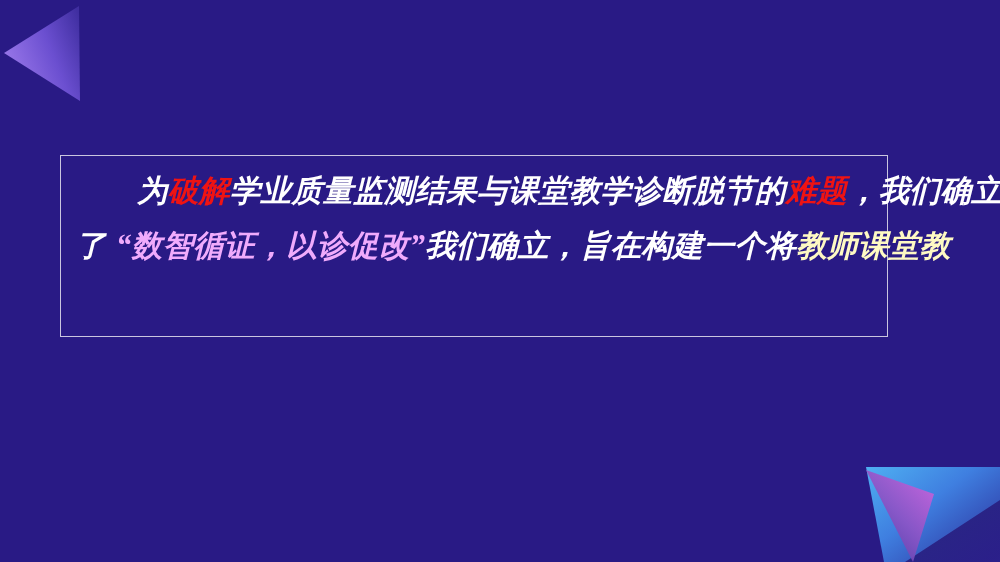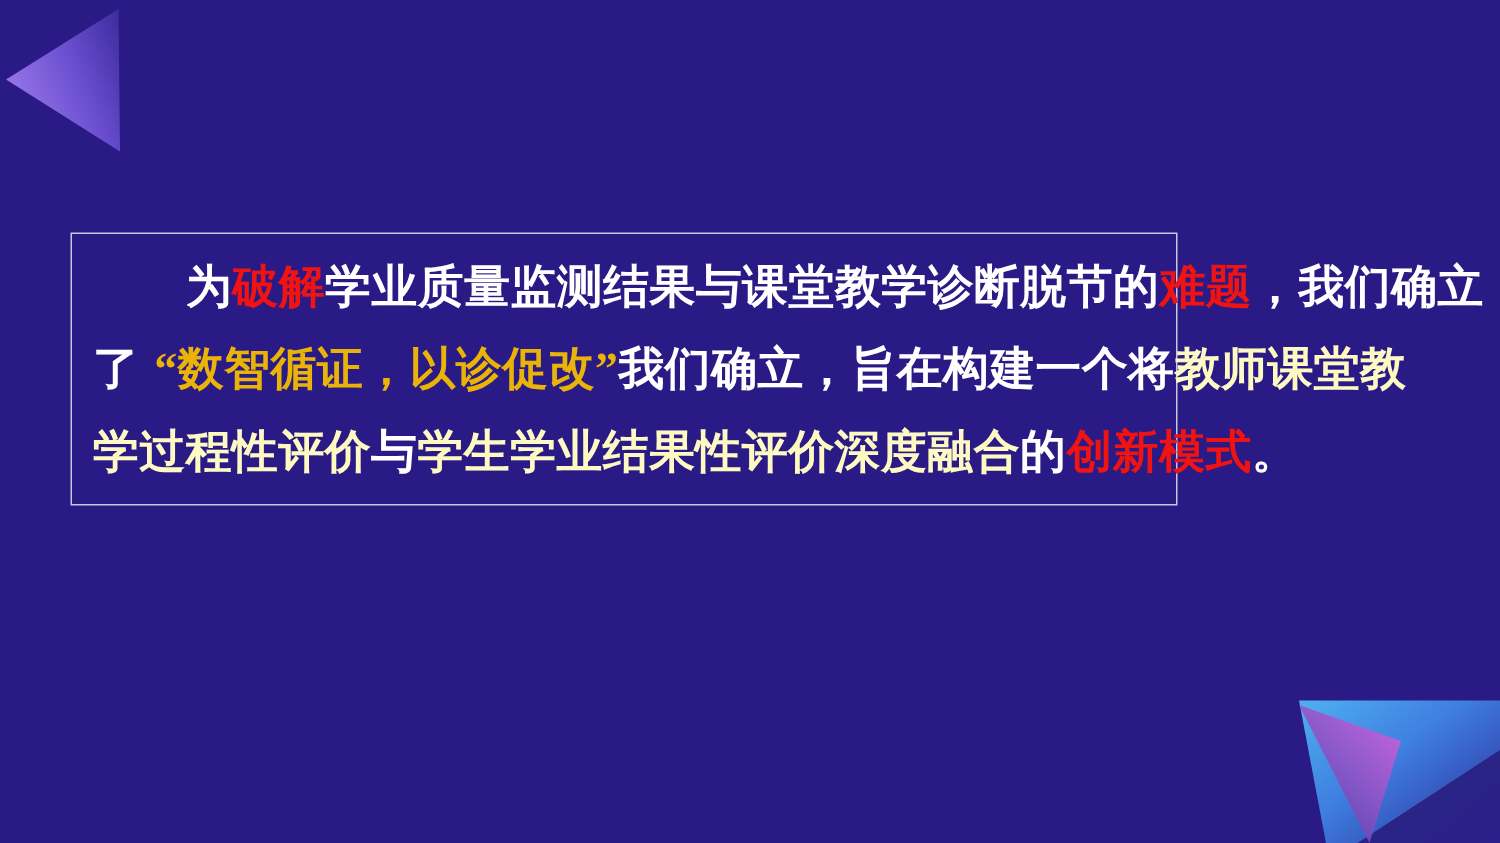--- a/index.html
+++ b/index.html
@@ -23,26 +23,27 @@
   }
   .deco-layer {
     position: absolute;
     left: 0; top: 0;
     width: 1000px;
     height: 562px;
     pointer-events: none;
   }
   #text-box {
     position: absolute;
-    left: 47px;
+    left: 60px;
     top: 155px;
-    width: 738px;
+    width: 828px;
     height: 182px;
     border: 1.5px solid #c9c6df;
     box-sizing: border-box;
+    font-style: italic;
   }
   #paragraph {
     position: absolute;
     left: 14px;
     top: 8px;
     width: 870px;
     font-size: 30.5px;
     line-height: 55px;
     font-weight: bold;
     letter-spacing: 0.4px;
@@ -50,21 +51,21 @@
     text-align: justify;
     text-justify: inter-ideograph;
   }
   .ln {
     display: block;
     white-space: nowrap;
   }
   .ln-1 { text-indent: 62px; }
   .c-white  { color: #ffffff; }
   .c-red    { color: #ef1313; }
-  .c-gold   { color: #eab308; }
+  .c-gold   { color: #f0abfc; }
   .c-cyan   { color: #fef9c3; }
   .spacer-q { display: inline-block; width: 10px; }
 </style>
 </head>
 <body>
 
 <div id="slide">
 
   <svg class="deco-layer" viewBox="0 0 1000 562" width="1000" height="562" xmlns="http://www.w3.org/2000/svg">
     <defs>
@@ -98,18 +99,17 @@
     <polygon points="866,470 934,494 913,562" fill="url(#gradBRpurple)" opacity="0.93"></polygon>
   </svg>
 
   <div id="text-box">
     <div id="paragraph">
 
       <span class="ln ln-1"><span class="c-white">为</span><span class="c-red">破解</span><span class="c-white">学业质量监测结果与课堂教学诊断脱节的</span><span class="c-red">难题</span><span class="c-white">，我们确立</span></span>
 
       <span class="ln"><span class="c-white">了</span><span class="spacer-q"></span><span class="c-gold">“数智循证，以诊促改”</span><span class="c-white">我们确立，旨在构建一个将</span><span class="c-cyan">教师课堂教</span></span>
 
-      <span class="ln"><span class="c-cyan">学过程性评价</span><span class="c-white">与</span><span class="c-cyan">学生学业结果性评价深度融合</span><span class="c-white">的</span><span class="c-red">创新模式</span><span class="c-white">。</span></span>
 
     </div>
   </div>
 
 </div>
 
 </body></html>

